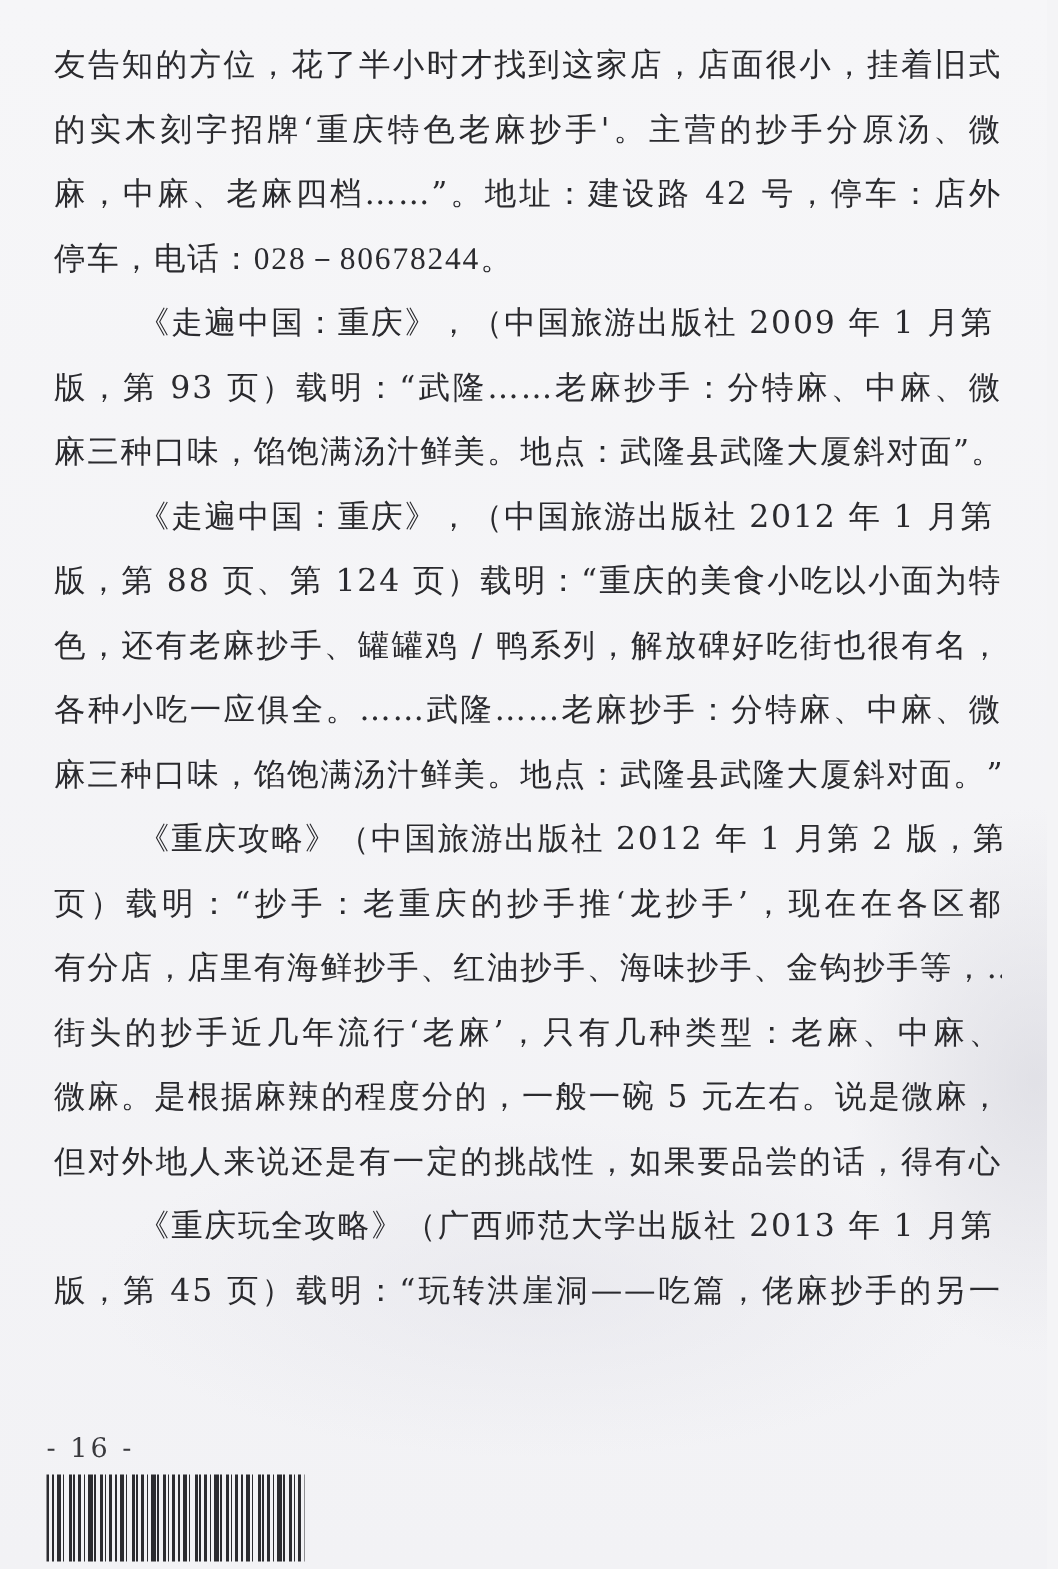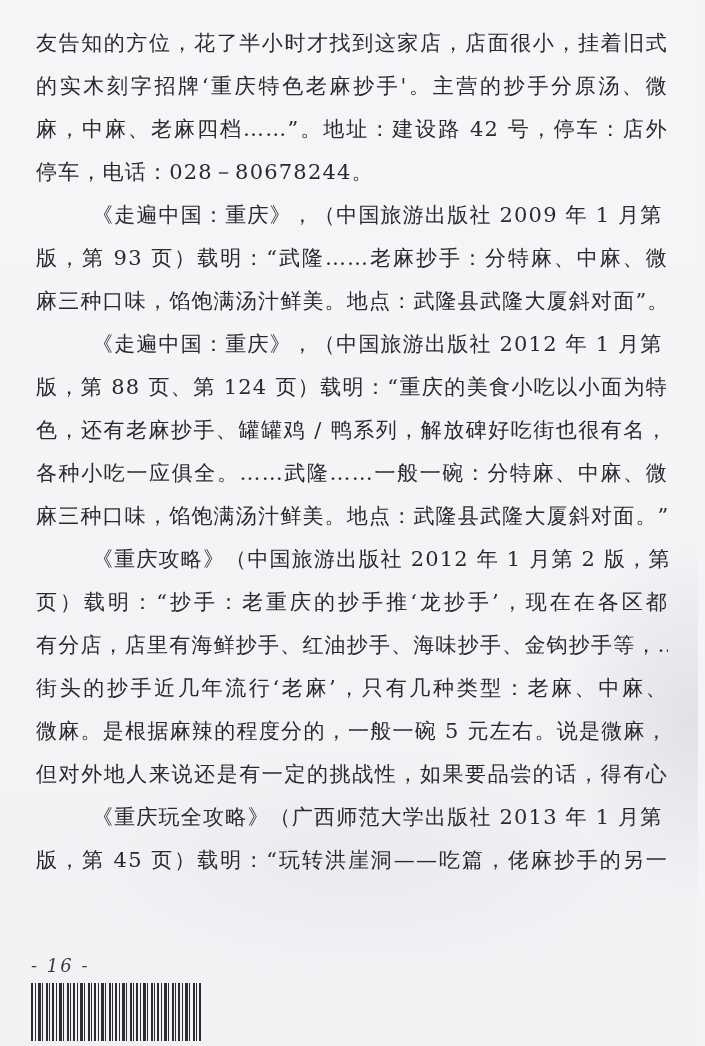--- a/index.html
+++ b/index.html
@@ -38,26 +38,26 @@
       white-space: nowrap;
       text-align: justify;
       text-align-last: justify;
       overflow: hidden;
     }
     .line.indent {
       padding-left: 56px;
     }
     .line.short {
       text-align-last: left;
+      font-family: Liberation Serif, serif;
     }
     .footer {
       position: absolute;
       left: 31px;
       top: 955px;
-      font-style: italic;
     }
     .page-number {
       font-size: 18px;
       line-height: 22px;
       color: #3a3a3e;
       letter-spacing: 2px;
       font-family: "DejaVu Serif", serif;
     }
     .barcode {
       margin-top: 6px;
@@ -86,21 +86,21 @@
     <div class="line">友告知的方位，花了半小时才找到这家店，店面很小，挂着旧式</div>
     <div class="line">的实木刻字招牌‘重庆特色老麻抄手'。主营的抄手分原汤、微</div>
     <div class="line">麻，中麻、老麻四档……”。地址：建设路 42 号，停车：店外</div>
     <div class="line short">停车，电话：028－80678244。</div>
     <div class="line indent">《走遍中国：重庆》，（中国旅游出版社 2009 年 1 月第 1</div>
     <div class="line">版，第 93 页）载明：“武隆……老麻抄手：分特麻、中麻、微</div>
     <div class="line">麻三种口味，馅饱满汤汁鲜美。地点：武隆县武隆大厦斜对面”。</div>
     <div class="line indent">《走遍中国：重庆》，（中国旅游出版社 2012 年 1 月第 2</div>
     <div class="line">版，第 88 页、第 124 页）载明：“重庆的美食小吃以小面为特</div>
     <div class="line">色，还有老麻抄手、罐罐鸡 / 鸭系列，解放碑好吃街也很有名，</div>
-    <div class="line">各种小吃一应俱全。……武隆……一般一碗：分特麻、中麻、微</div>
+    <div class="line">各种小吃一应俱全。……武隆……老麻抄手：分特麻、中麻、微</div>
     <div class="line">麻三种口味，馅饱满汤汁鲜美。地点：武隆县武隆大厦斜对面。”</div>
     <div class="line indent">《重庆攻略》（中国旅游出版社 2012 年 1 月第 2 版，第 13</div>
     <div class="line">页）载明：“抄手：老重庆的抄手推‘龙抄手’，现在在各区都</div>
     <div class="line">有分店，店里有海鲜抄手、红油抄手、海味抄手、金钩抄手等，……</div>
     <div class="line">街头的抄手近几年流行‘老麻’，只有几种类型：老麻、中麻、</div>
     <div class="line">微麻。是根据麻辣的程度分的，一般一碗 5 元左右。说是微麻，</div>
     <div class="line">但对外地人来说还是有一定的挑战性，如果要品尝的话，得有心</div>
     <div class="line indent">《重庆玩全攻略》（广西师范大学出版社 2013 年 1 月第 1</div>
     <div class="line">版，第 45 页）载明：“玩转洪崖洞——吃篇，佬麻抄手的另一</div>
   </div>

